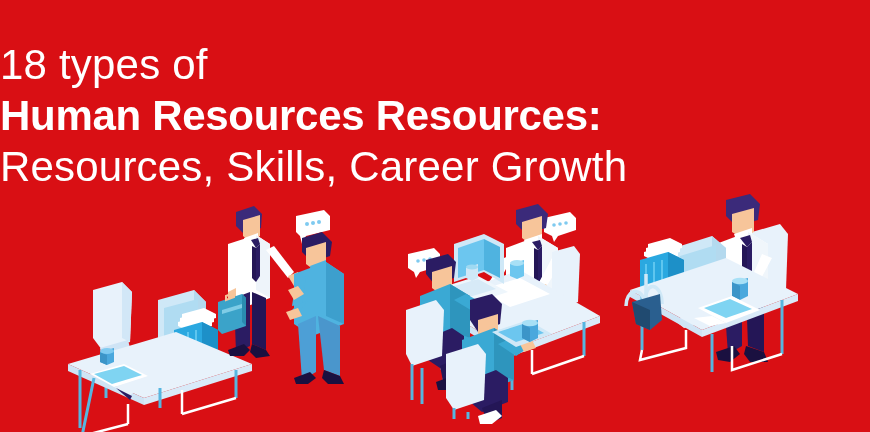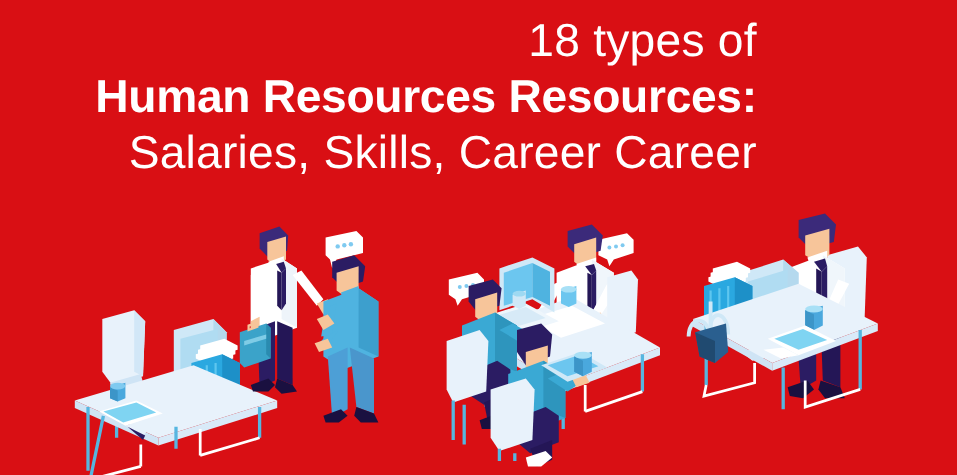--- a/index.html
+++ b/index.html
@@ -7,22 +7,22 @@
     width:870px;height:432px;overflow:hidden;
     font-family:"Liberation Sans", sans-serif;
     background:#d90f14;
   }
   #banner{
     position:relative;width:870px;height:432px;
     background:#d90f14;overflow:hidden;
   }
   
   #title-block{
-    position:absolute;left:0;top:16px;width:688px;
-    text-align:right;line-height:1;
+    position:absolute;left:0;top:44px;width:688px;
+    text-align:left;line-height:1;
     -webkit-font-smoothing:antialiased;
   }
   .t-line{display:block;color:#ffffff;white-space:nowrap;}
   #title-line-1{
     font-size:42px;font-weight:300;letter-spacing:.2px;
     padding-bottom:9px;
   }
   #title-line-2{
     font-size:42px;font-weight:700;letter-spacing:-.3px;
     padding-bottom:9px;
@@ -42,21 +42,21 @@
   svg{display:block;overflow:visible;}
 </style>
 </head>
 <body>
 
 <div id="banner">
 
   <div id="title-block">
     <span class="t-line" id="title-line-1">18 types of</span>
     <span class="t-line" id="title-line-2">Human Resources Resources:</span>
-    <span class="t-line" id="title-line-3">Salaries, Skills, Career Career</span>
+    <span class="t-line" id="title-line-3">Resources, Skills, Career Growth</span>
   </div>
 
   <div id="illustration">
 
     <div class="scene" id="scene-empty-desk">
       <svg width="200" height="160" viewBox="0 0 200 160">
 
         <g>
           <path d="M33 12 L62 4 L72 14 L70 64 L42 72 L33 60 Z" fill="#e8f2fb"></path>
           <path d="M62 4 L72 14 L70 64 L62 60 Z" fill="#d2e7f7"></path>

